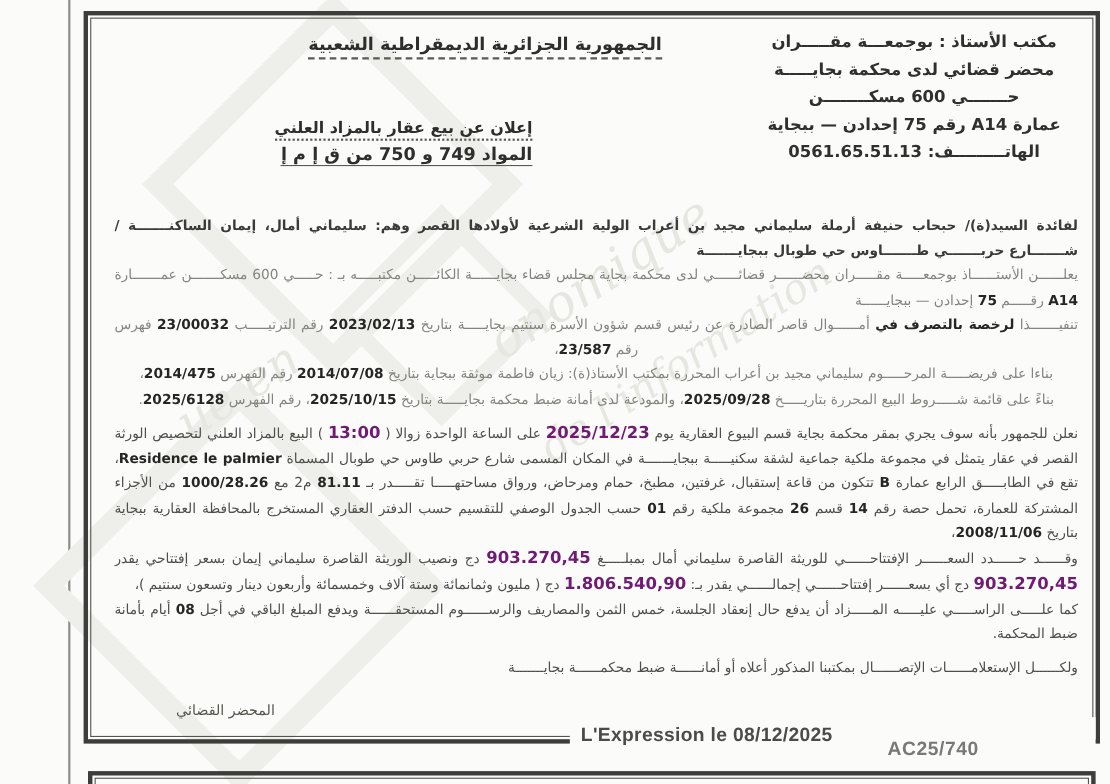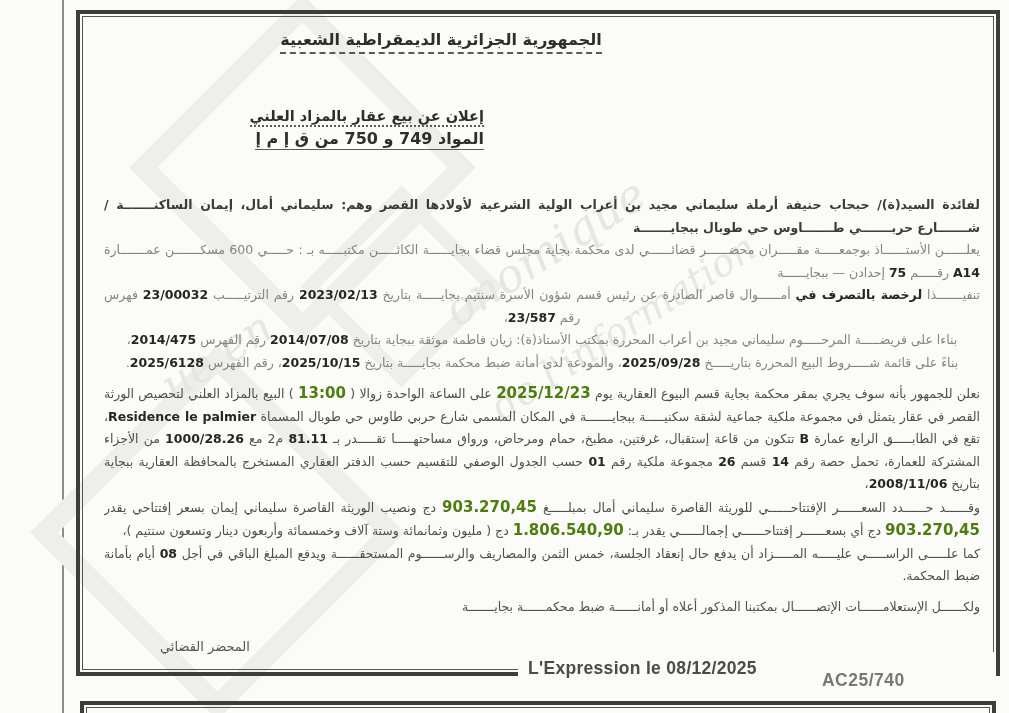--- a/index.html
+++ b/index.html
@@ -27,26 +27,26 @@
   .notice-head .t2{display:inline-block;font-size:16px;font-weight:bold;color:#2e2e2c;border-bottom:1.5px solid #5a5a56;padding-bottom:1px;margin-top:2px;}
   
   .body-text{position:absolute;top:132px;left:16px;right:8px;bottom:4px;direction:rtl;z-index:2;
     text-align:justify;font-size:12.5px;line-height:22.5px;color:#4e4e4c;overflow:hidden;}
   .body-text p{margin:0;}
   .body-text p.gap{margin-top:8px;}
   .body-text p.faded{color:#84847f;}
   .body-text p.strong{font-weight:bold;color:#3a3a38;margin-top:40px;}
   .body-text p.center-last{text-align-last:center;}
   .body-text span.b{font-weight:bold;color:#262624;}
-  .body-text span.big{font-weight:bold;color:#4d7c0f;font-size:15px;}
+  .body-text span.big{font-weight:bold;color:#701a75;font-size:15px;}
   .signature{position:absolute;left:72px;bottom:10px;z-index:2;direction:rtl;
     font-weight:normal;font-size:13px;color:#55554f;}
   
   .footer{position:absolute;top:652px;left:518px;width:458px;height:32px;background:#fbfbf9;z-index:6;
-    display:flex;align-items:center;gap:65px;padding:0 10px;
+    display:flex;align-items:center;gap:50px;padding:0 10px;
     font-family:"Liberation Sans", sans-serif;font-weight:bold;}
   .footer .pub{font-size:17.5px;color:#4b4b49;letter-spacing:0.3px;}
   .footer .ref{font-size:17.5px;color:#787876;letter-spacing:0.5px;margin-top:25px;}
   
   .next-frame{position:absolute;left:80px;top:701px;width:908px;height:40px;border:4px solid #3d3d3b;}
   .next-frame .frame-inner{inset:2px;}
 </style>
 </head>
 <body>
 
@@ -56,20 +56,27 @@
 <div class="wm wm-diamond" style="left:330px;top:215px;width:115px;height:115px;border-width:14px;"></div>
 <div class="wm wm-diamond" style="left:85px;top:400px;width:225px;height:225px;border-width:20px;"></div>
 <div class="wm wm-text" style="left:430px;top:225px;font-size:46px;">onomique</div>
 <div class="wm wm-text" style="left:470px;top:305px;font-size:38px;">de l'information</div>
 <div class="wm wm-text" style="left:155px;top:330px;font-size:44px;">ue en</div>
 
 <div class="frame">
   <div class="frame-inner">
     <div class="content">
 
+      <div class="office" id="office-block">
+          <div>مكتب الأستاذ : بوجمعـــة مقـــــران</div>
+          <div>محضر قضائي لدى محكمة بجايـــــة</div>
+          <div>حـــــــي 600 مسكــــــــن</div>
+          <div>عمارة A14 رقم 75 إحدادن — ببجاية</div>
+          <div>الهاتـــــــــف: 0561.65.51.13</div>
+        </div>
 
       <div class="republic">
         <span>الجمهورية الجزائرية الديمقراطية الشعبية</span>
       </div>
 
       <div class="notice-head">
         <span class="t1">إعلان عن بيع عقار بالمزاد العلني</span><br>
         <span class="t2">المواد 749 و 750 من ق إ م إ</span>
       </div>
 

